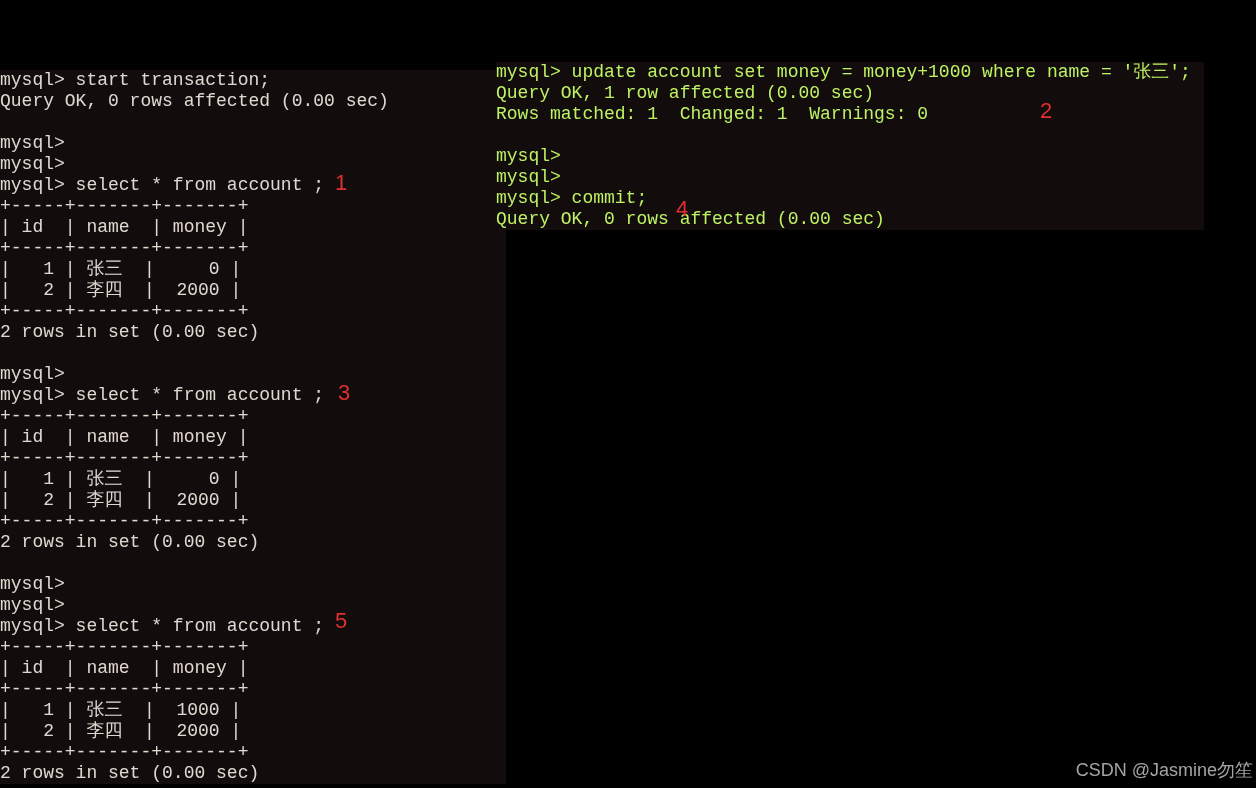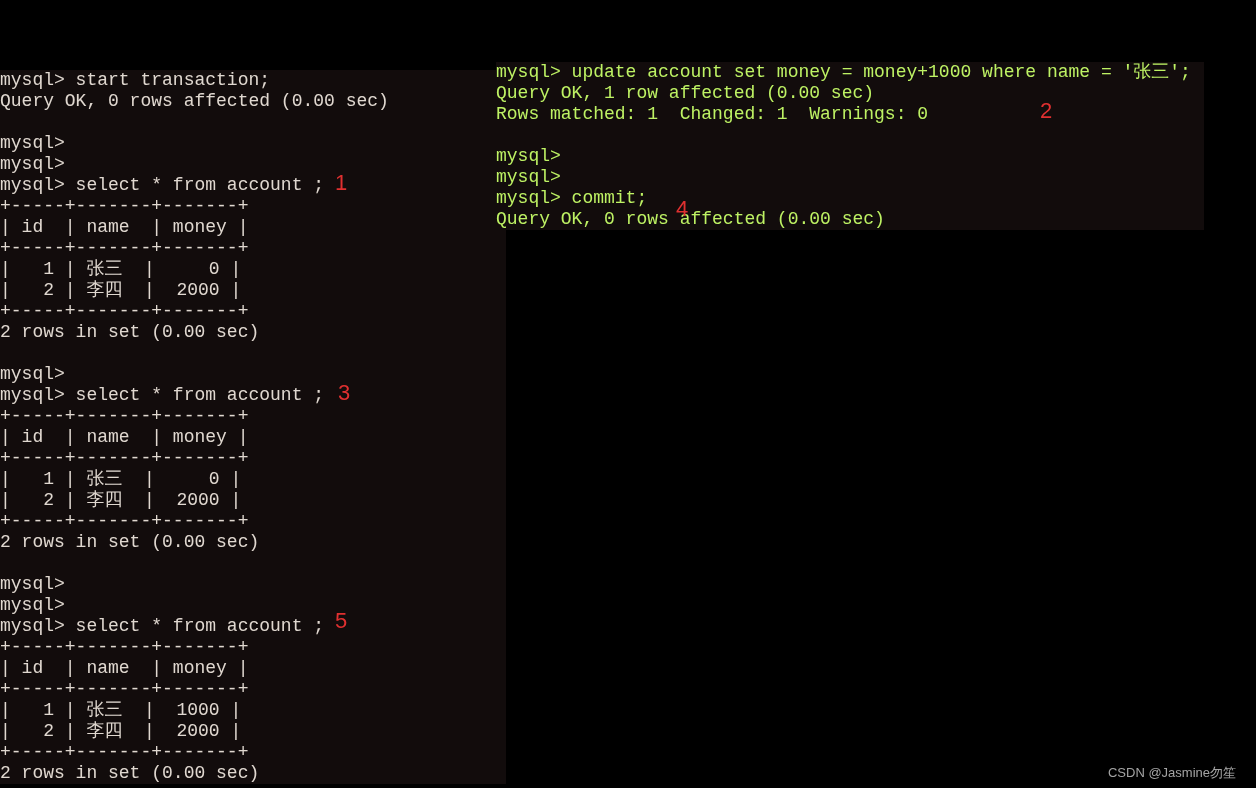--- a/index.html
+++ b/index.html
@@ -41,25 +41,25 @@
     }
     .annotation {
       position: absolute;
       color: #e03030;
       font-family: Arial, sans-serif;
       font-size: 22px;
       font-weight: normal;
     }
     .watermark {
       position: absolute;
-      right: 20px;
+      right: 3px;
       bottom: 6px;
       color: #c0c0c0;
       font-family: Arial, sans-serif;
-      font-size: 13px;
+      font-size: 18px;
       opacity: 0.85;
     }
   </style>
 </head>
 <body>
 
 <div class="terminal-left">mysql&gt; start transaction;
 Query OK, 0 rows affected (0.00 sec)
 
 mysql&gt;

